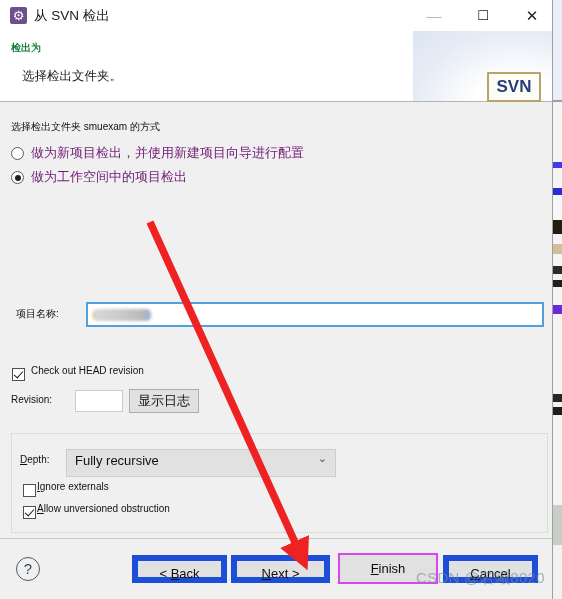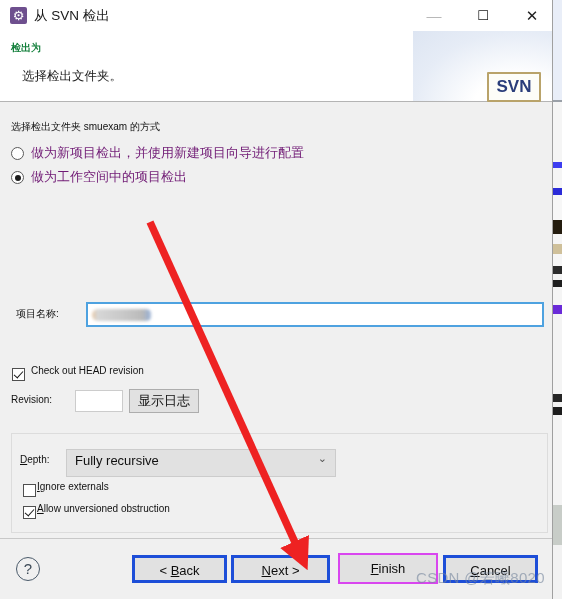--- a/index.html
+++ b/index.html
@@ -331,21 +331,21 @@
     font-size: 15px;
     text-align: center;
     line-height: 22px;
     box-sizing: border-box;
   }
   .dlgbtn {
     position: absolute;
     top: 16px;
     height: 28px;
     background: #e1e1e1;
-    border: 3px solid #1d4ed8;
+    border: 6px solid #1d4ed8;
     box-sizing: border-box;
     font-size: 13px;
     color: #0d0d0d;
     text-align: center;
     line-height: 26px;
   }
   #btn-back   { left: 132px; width: 95px; }
   #btn-next   { left: 231px; width: 99px; }
   #btn-finish { left: 338px; width: 100px; top: 14px; height: 31px;
                 border: 2px solid #d946ef; line-height: 27px; }

